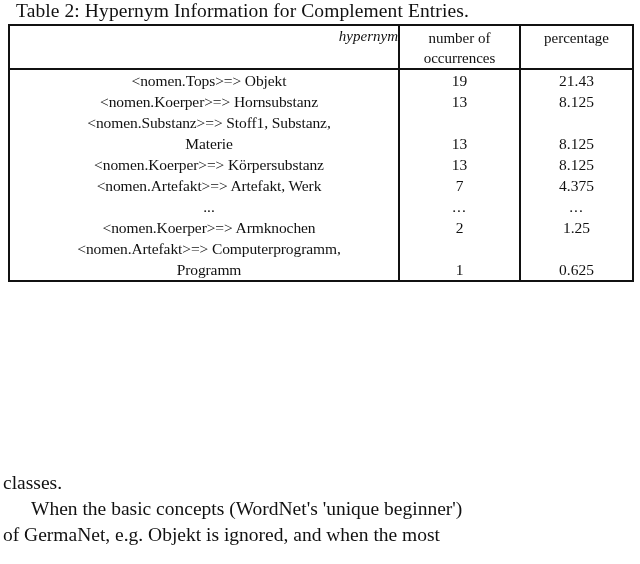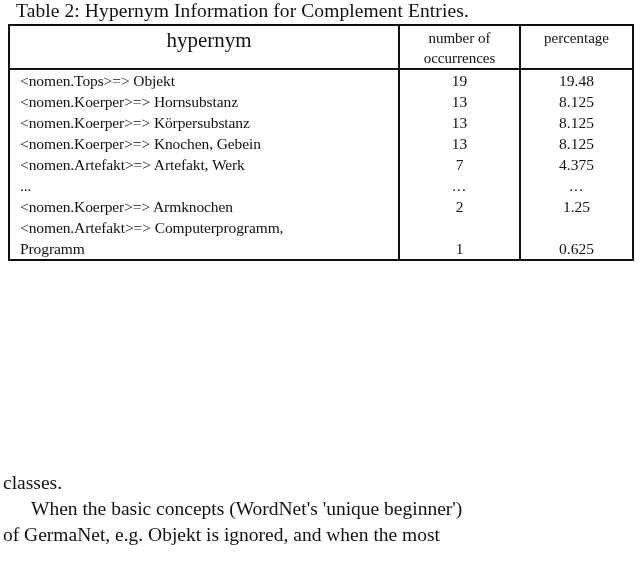--- a/index.html
+++ b/index.html
@@ -59,35 +59,36 @@
   }
 
   #hypernym-table th, #hypernym-table td {
     padding: 0;
     vertical-align: top;
     font-weight: normal;
   }
 
   
   .hdr-hyp {
-    text-align: center;
+    text-align: right;
     padding-left: 10px !important;
     padding-top: 2px !important;
-    font-size: 21px;
+    font-size: 15px;
+    font-style: italic;
   }
   .hdr-num, .hdr-pct {
     text-align: center;
     padding-top: 2px !important;
     font-size: 15px;
     line-height: 20px;
   }
 
   
   .body-cell-hyp {
-    text-align: left;
+    text-align: center;
     padding-left: 10px !important;
     line-height: 21px;
     white-space: nowrap;
     letter-spacing: -0.1px;
     margin-left: 43px;
   }
   .body-cell-num, .body-cell-pct {
     text-align: center;
     line-height: 21px;
   }
@@ -137,48 +138,51 @@
   </thead>
   <tbody id="table-body">
       <tr>
         <td class="body-cell-hyp">
           <span class="hyp-line">&lt;nomen.Tops&gt;=&gt; Objekt</span>
         </td>
         <td class="body-cell-num num">
           <span class="hyp-line">19</span>
         </td>
         <td class="body-cell-pct">
-          <span class="hyp-line">19.48</span>
+          <span class="hyp-line">21.43</span>
         </td>
       </tr>
       <tr>
         <td class="body-cell-hyp">
           <span class="hyp-line">&lt;nomen.Koerper&gt;=&gt; Hornsubstanz</span>
         </td>
         <td class="body-cell-num num">
           <span class="hyp-line">13</span>
         </td>
         <td class="body-cell-pct">
           <span class="hyp-line">8.125</span>
         </td>
       </tr>
+      <tr class="r-tall">
+        <td class="body-cell-hyp">
+          <span class="hyp-line">&lt;nomen.Substanz&gt;=&gt; Stoff1, Substanz,</span>
+          <span class="hyp-line">Materie</span>
+        </td>
+        <td class="body-cell-num num">
+          <span class="num-spacer">0</span>
+          <span class="hyp-line">13</span>
+        </td>
+        <td class="body-cell-pct">
+          <span class="num-spacer">0</span>
+          <span class="hyp-line">8.125</span>
+        </td>
+      </tr>
       <tr>
         <td class="body-cell-hyp">
           <span class="hyp-line">&lt;nomen.Koerper&gt;=&gt; Körpersubstanz</span>
-        </td>
-        <td class="body-cell-num num">
-          <span class="hyp-line">13</span>
-        </td>
-        <td class="body-cell-pct">
-          <span class="hyp-line">8.125</span>
-        </td>
-      </tr>
-      <tr>
-        <td class="body-cell-hyp">
-          <span class="hyp-line">&lt;nomen.Koerper&gt;=&gt; Knochen, Gebein</span>
         </td>
         <td class="body-cell-num num">
           <span class="hyp-line">13</span>
         </td>
         <td class="body-cell-pct">
           <span class="hyp-line">8.125</span>
         </td>
       </tr>
       <tr>
         <td class="body-cell-hyp">

